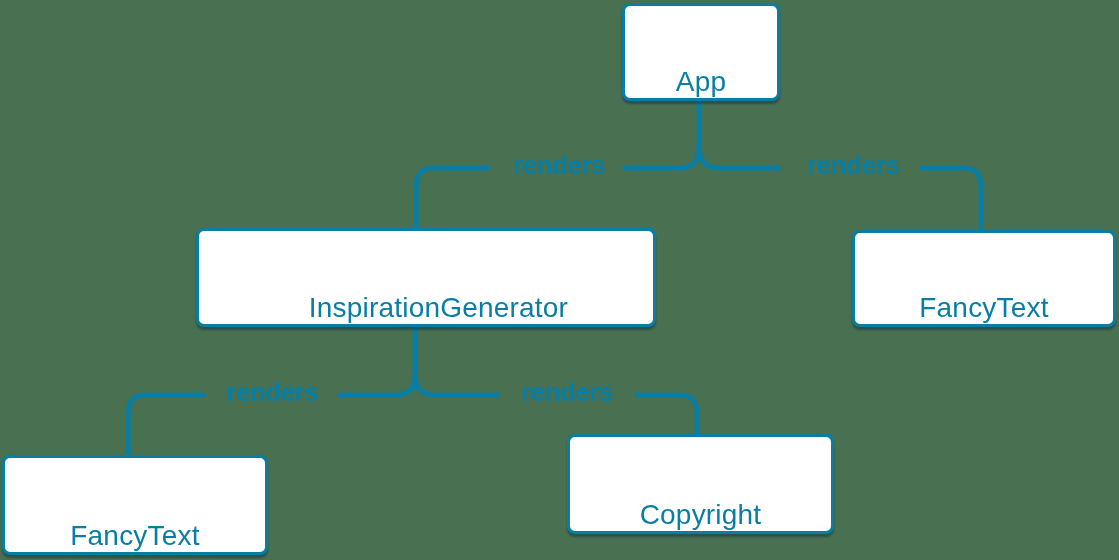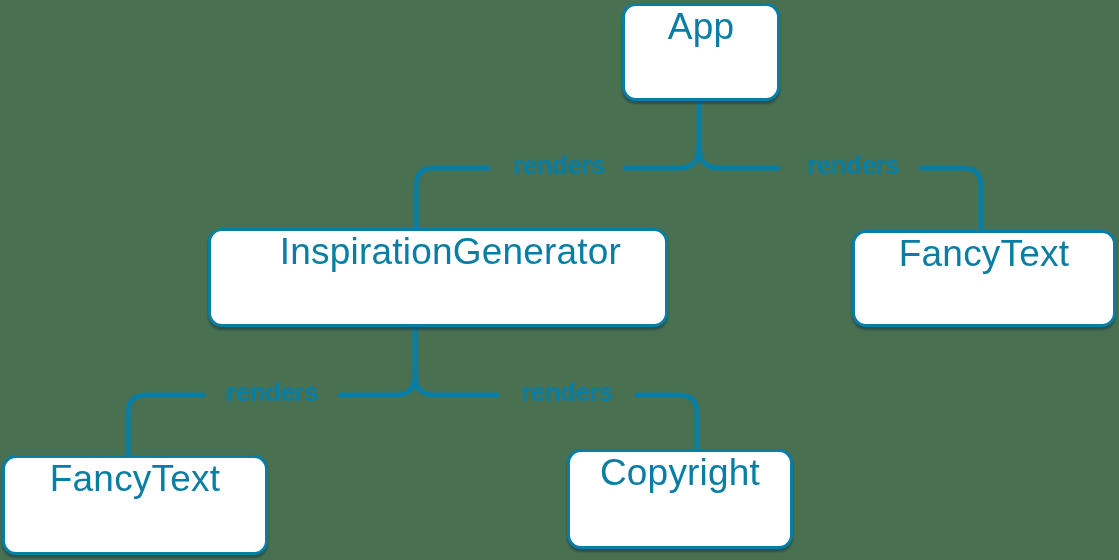--- a/index.html
+++ b/index.html
@@ -21,46 +21,46 @@
   #edges-svg path{
     stroke:var(--accent,#087ea4);
     stroke-width:5;
     fill:none;
     stroke-linecap:round;
   }
   .node{
     position:absolute;
     background:var(--nodefill,#ffffff);
     border:3.5px solid var(--accent,#087ea4);
-    border-radius:14px;
+    border-radius:8px;
     box-sizing:border-box;
     display:flex;
-    align-items:flex-start;
+    align-items:flex-end;
     justify-content:center;
     color:var(--accent,#087ea4);
-    font-size:37px;
+    font-size:28px;
     font-weight:500;
     letter-spacing:0.2px;
     box-shadow:0 3px 2px rgba(10,45,66,0.45);
   }
   .edge-label{
     position:absolute;
     transform:translate(-50%,-52%);
     color:var(--accent,#087ea4);
     font-size:26px;
     font-weight:700;
     letter-spacing:-0.5px;
     white-space:nowrap;
   }
   
   #node-app{left:622px;top:3px;width:158px;height:98px;}
-  #node-inspiration-generator{left:208px;top:228px;width:460px;height:99px;padding-left:25px;}
+  #node-inspiration-generator{left:196px;top:228px;width:460px;height:99px;padding-left:25px;}
   #node-fancy-text-top{left:852px;top:230px;width:264px;height:97px;}
   #node-fancy-text-bottom{left:2px;top:455px;width:266px;height:100px;}
-  #node-copyright{left:567px;top:449px;width:226px;height:100px;}
+  #node-copyright{left:567px;top:434px;width:267px;height:100px;}
   
   #edge-label-0{left:559px;top:166px;}
   #edge-label-1{left:853px;top:166px;}
   #edge-label-2{left:272px;top:393px;}
   #edge-label-3{left:567px;top:393px;}
 </style>
 </head>
 <body>
 
 <div id="canvas">

